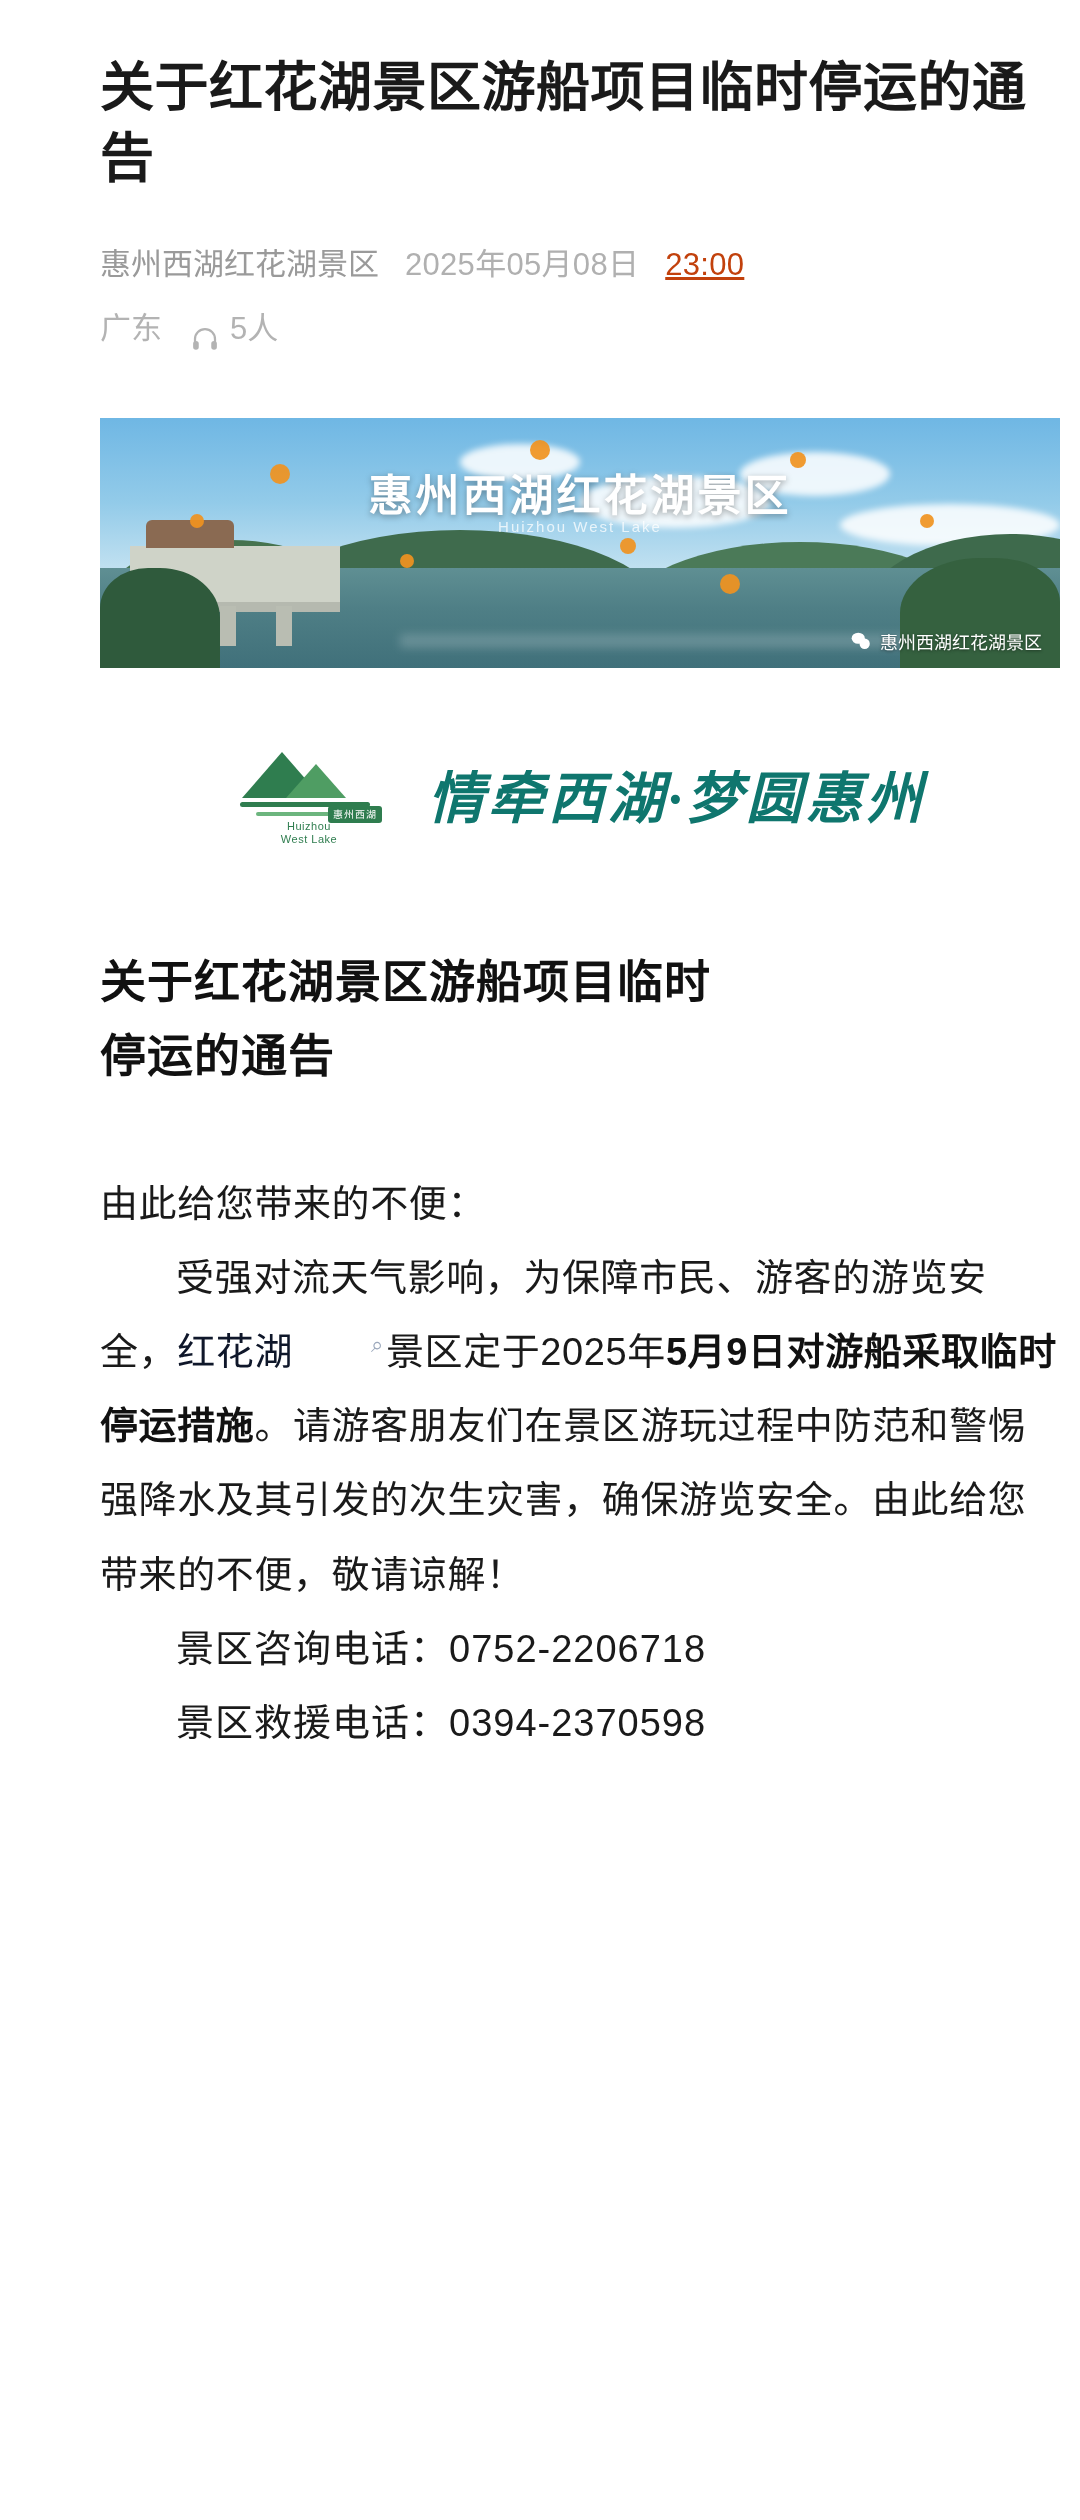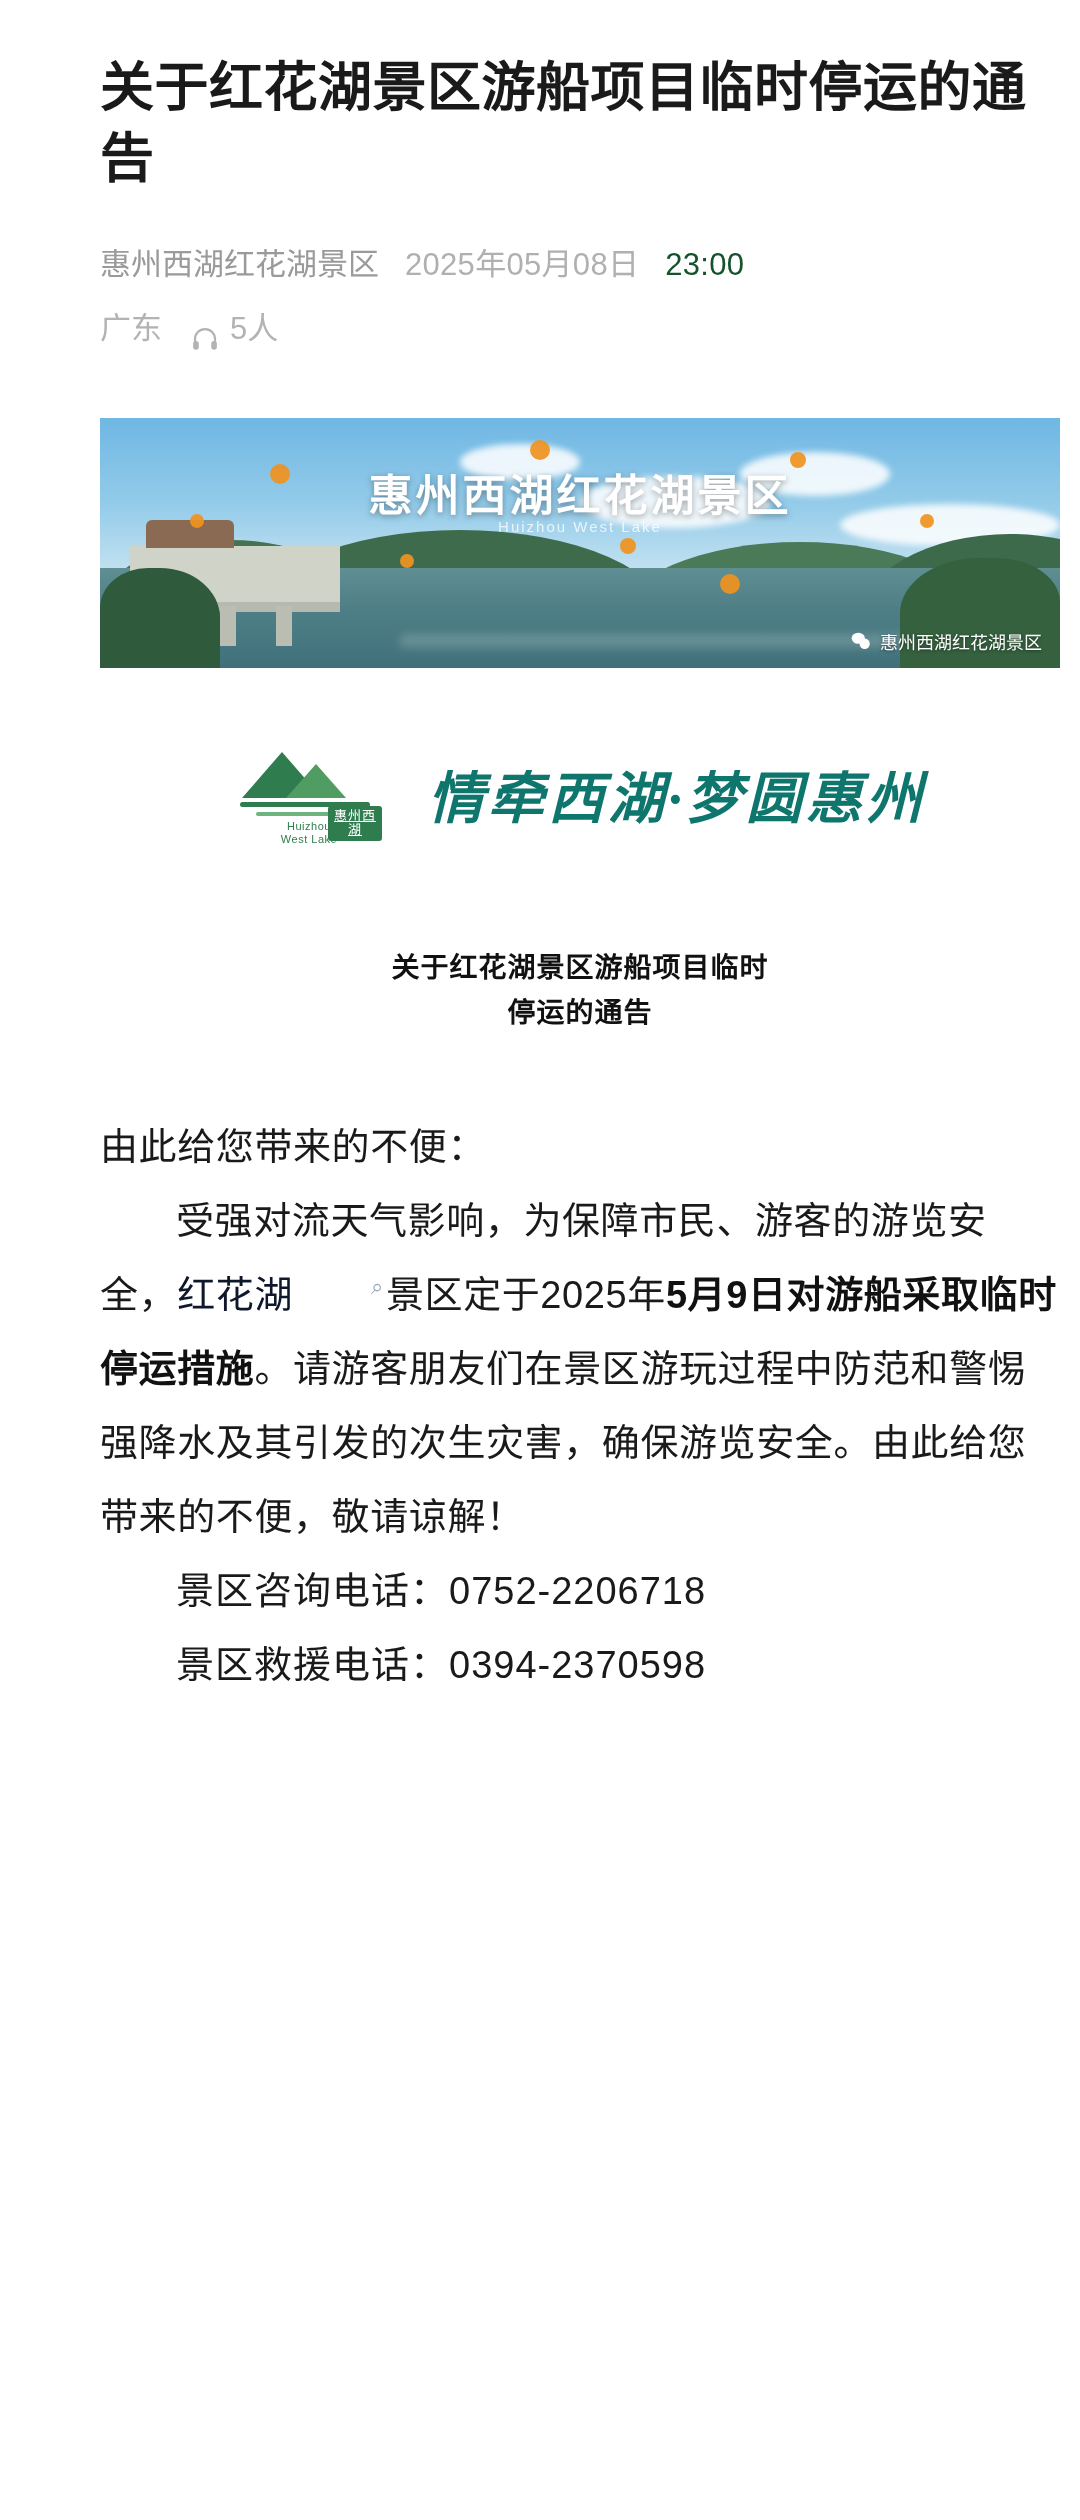--- a/index.html
+++ b/index.html
@@ -43,21 +43,21 @@
     color: #9a9a9a;
   }
   .meta-row.second {
     margin-top: 12px;
     gap: 28px;
   }
   .meta-source {
     color: #9a9a9a;
   }
   .meta-date { color: #b0b0b0; letter-spacing: 0.3px; }
-  .meta-time { color: #14532d; letter-spacing: 0.3px; }
+  .meta-time { color: #c2410c; letter-spacing: 0.3px; text-decoration: underline; }
   .meta-region { color: #b3b3b3; }
   .listen {
     display: inline-flex;
     align-items: center;
     gap: 10px;
     color: #b3b3b3;
   }
   .headphone-icon {
     display: inline-block;
     width: 30px;
@@ -256,44 +256,42 @@
     font-size: 11px;
     color: #2f7d4f;
     letter-spacing: 0.5px;
     line-height: 1.15;
   }
   .logo-cn-badge {
     position: absolute;
     right: 2px; top: 60px;
     background: #2f7d4f;
     color: #fff;
-    font-size: 13px;
+    font-size: 10px;
     padding: 3px 5px;
     border-radius: 3px;
     letter-spacing: 1px;
     line-height: 1.1;
     width: 44px;
-    text-align: center;
-    text-decoration: underline;
+    text-align: left;
   }
   .slogan {
     font-family: "Liberation Serif", "DejaVu Serif", serif;
     font-size: 56px;
     font-weight: 700;
     font-style: italic;
     color: #0f766e;
     letter-spacing: 4px;
     white-space: nowrap;
   }
 
   
   .doc-title {
     margin: 104px 0 0 0;
-    text-align: center;
-    font-size: 28px;
+    font-size: 46px;
     font-weight: 700;
     line-height: 1.6;
     color: #111;
     letter-spacing: 1px;
   }
   .body-text {
     margin-top: 74px;
     font-size: 38px;
     line-height: 1.95;
     color: #1a1a1a;

